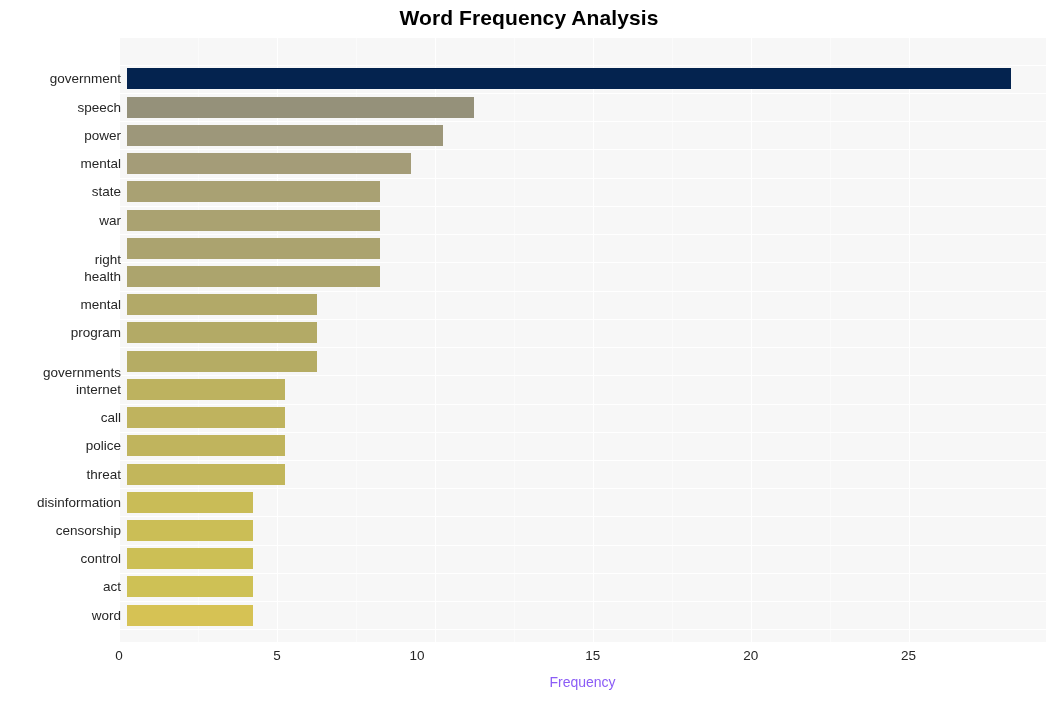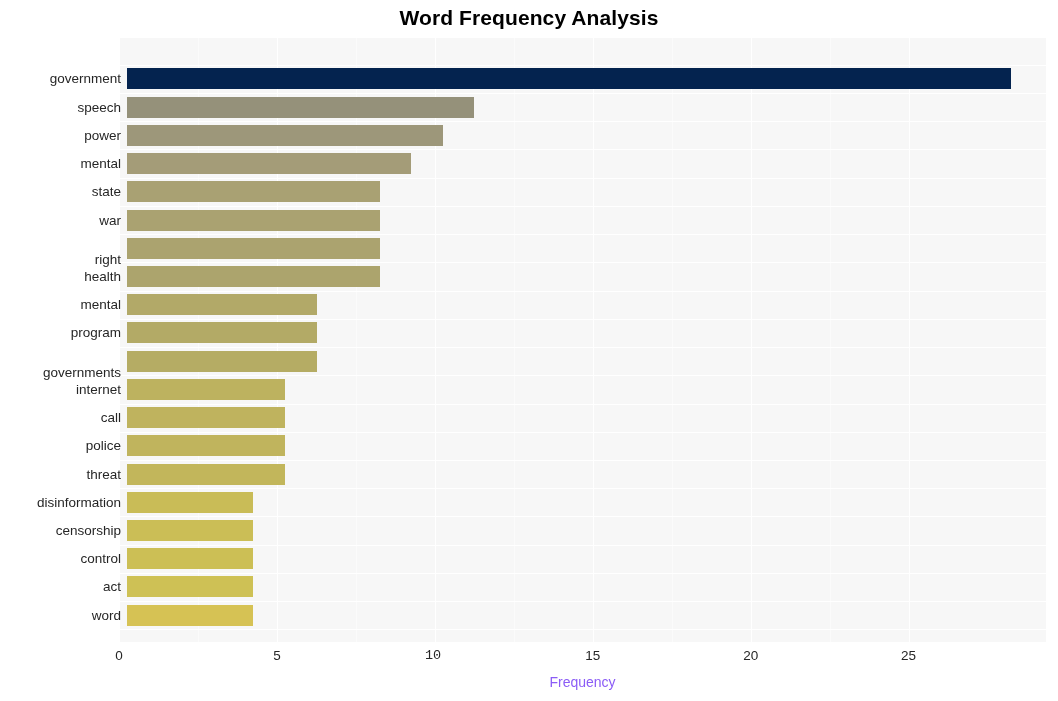--- a/index.html
+++ b/index.html
@@ -196,20 +196,20 @@
       <div class="ylabel" style="top: 453.79px;">disinformation</div>
       <div class="ylabel" style="top: 482.014px;">censorship</div>
       <div class="ylabel" style="top: 510.238px;">control</div>
       <div class="ylabel" style="top: 538.463px;">act</div>
       <div class="ylabel" style="top: 566.687px;">word</div>
     </div>
 
   <div id="xticks-layer">
       <div class="xtick" style="left: 0px;">0</div>
       <div class="xtick" style="left: 157.922px;">5</div>
-      <div class="xtick" style="left: 314px; font-family: Liberation Mono, monospace;">10</div>
+      <div class="xtick" style="left: 298px;">10</div>
       <div class="xtick" style="left: 473.765px;">15</div>
       <div class="xtick" style="left: 631.687px;">20</div>
       <div class="xtick" style="left: 789.608px;">25</div>
     </div>
 
   <div id="xaxis-label">Frequency</div>
 </div>
 
 </body></html>

